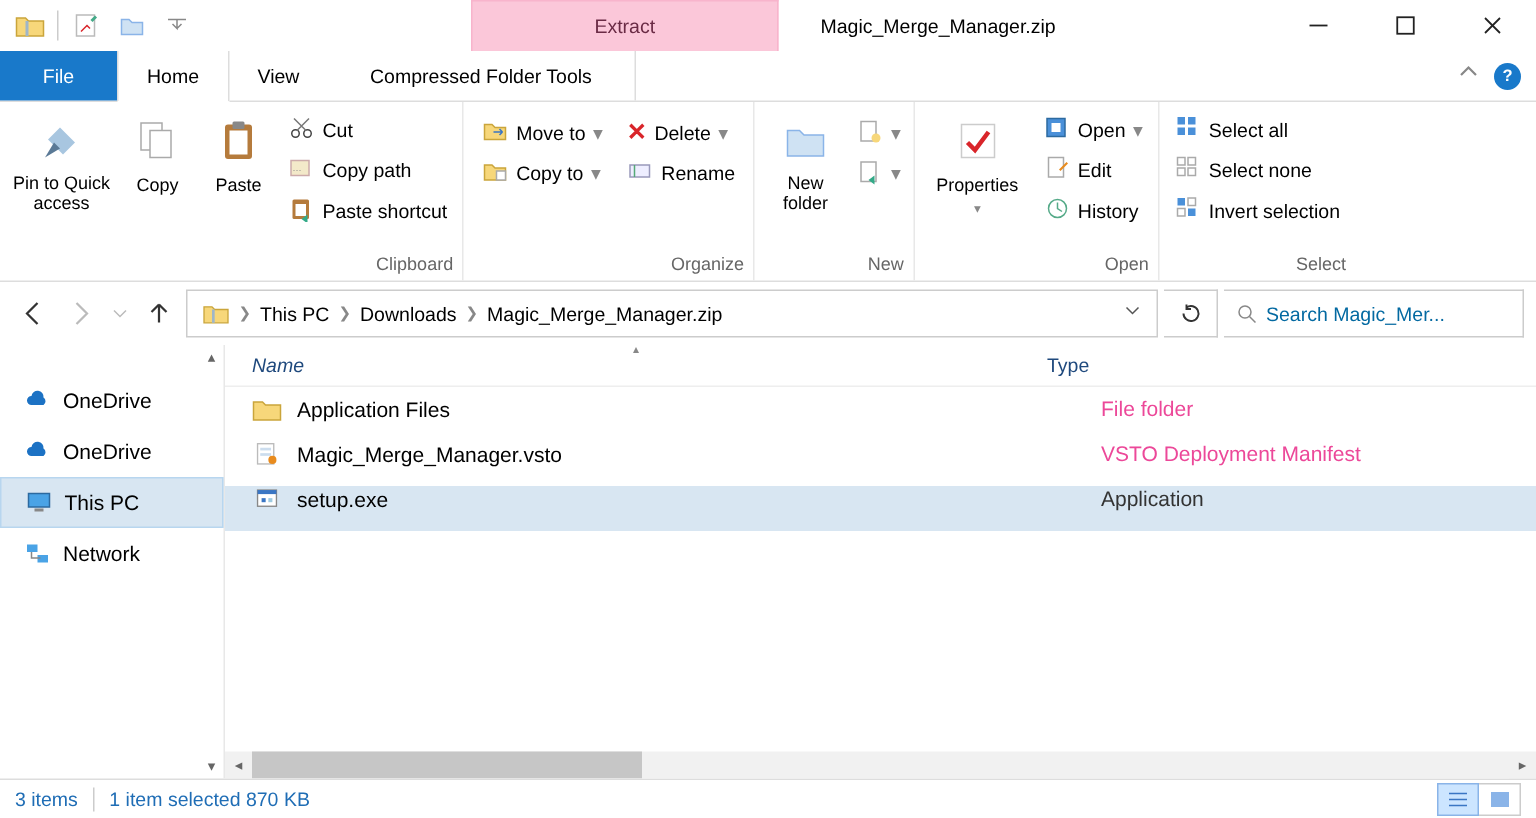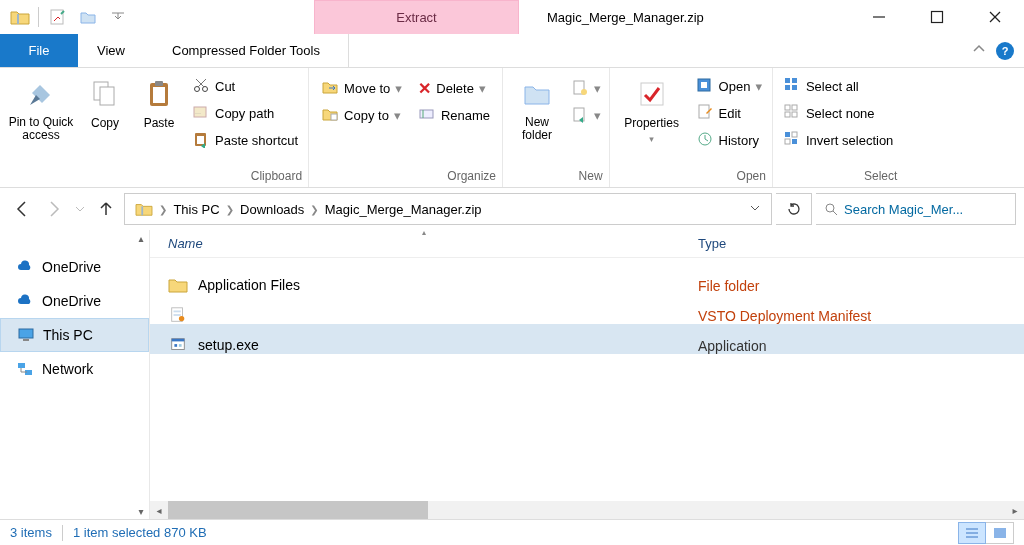--- a/index.html
+++ b/index.html
@@ -59,24 +59,24 @@
 .nav-item.selected { background: #d8e6f2; border:1px solid #b8d6ef; }
 .nav-scroll-up { position: absolute; top: 0; right: 0; width: 16px; height: 16px; display: flex; align-items: center; justify-content: center; color: #666; font-size: 10px; }
 .nav-scroll-down { position: absolute; bottom: 0; right: 0; width: 16px; height: 16px; display: flex; align-items: center; justify-content: center; color: #666; font-size: 10px; }
 
 .content-pane { flex: 1; display: flex; flex-direction: column; }
 .col-headers { display: flex; border-bottom: 1px solid #eee; padding: 4px 18px; font-size: 13px; color: #1f497d; height: 28px; align-items: center; position: relative; }
 .col-name { width: 530px; font-style: italic; }
 .col-type { flex: 1; }
 .sort-indicator { position: absolute; left: 272px; top: -2px; color: #888; font-size: 8px; }
 .file-list { flex: 1; overflow: hidden; padding: 6px 0; font-size: 14px; }
-.file-row { display: flex; align-items: flex-end; height: 30px; padding: 0 18px; }
+.file-row { display: flex; align-items: flex-start; height: 30px; padding: 0 18px; gap: 36px; }
 .file-row.selected { background: #d8e6f2; }
 .file-row .file-name-cell { width: 530px; display: flex; align-items: center; gap: 10px; }
-.file-row .file-type-cell { flex: 1; color: #c2410c; }
+.file-row .file-type-cell { flex: 1; color: #ec4899; }
 .file-row.selected .file-type-cell { color: #333; }
 
 .hscroll { height: 18px; display: flex; align-items: center; }
 .hscroll-track { flex: 1; background: #f1f1f1; height: 18px; position: relative; }
 .hscroll-thumb { position: absolute; left: 0; top: 0; height: 18px; width: 260px; background: #c6c6c6; }
 .hscroll-arrow { width: 18px; height: 18px; display: flex; align-items: center; justify-content: center; font-size: 10px; color: #666; background: #f1f1f1; }
 
 
 .statusbar { height: 26px; border-top: 1px solid #ddd; display: flex; align-items: center; padding: 0 10px; font-size: 13px; color: #1f6db5; }
 .statusbar .sep-v { width: 1px; height: 16px; background: #ccc; margin: 0 10px; }
@@ -133,20 +133,21 @@
       <svg width="14" height="14" viewBox="0 0 14 14">
           <line x1="2" y1="2" x2="12" y2="12" stroke="#222" stroke-width="1.2"></line>
           <line x1="12" y1="2" x2="2" y2="12" stroke="#222" stroke-width="1.2"></line>
         </svg>
     </div>
   </div>
 </div>
 
 <div class="tabs-row">
   <div class="tab file">File</div>
+  <div class="tab home">Home</div>
   <div class="tab">View</div>
   <div class="tab context2">Compressed Folder Tools</div>
   <div class="tabs-right">
     <span class="c-gray">
       <svg width="14" height="14" viewBox="0 0 14 14">
           <path d="M2 9l5-5 5 5" stroke="#888" fill="none" stroke-width="1.5"></path>
         </svg>
     </span>
     <span class="help-circle">?</span>
   </div>
@@ -488,20 +489,21 @@
         <div class="file-type-cell">File folder</div>
       </div>
       <div class="file-row">
         <div class="file-name-cell">
           <svg width="20" height="18" viewBox="0 0 20 20">
               <rect x="3" y="2" width="12" height="15" fill="#fff" stroke="#bbb"></rect>
               <rect x="5" y="5" width="8" height="2" fill="#cde"></rect>
               <rect x="5" y="9" width="8" height="2" fill="#cde"></rect>
               <circle cx="14" cy="14" r="3" fill="#e88b1e"></circle>
             </svg>
+          <span>Magic_Merge_Manager.vsto</span>
         </div>
         <div class="file-type-cell">VSTO Deployment Manifest</div>
       </div>
       <div class="file-row selected">
         <div class="file-name-cell">
           <svg width="20" height="18" viewBox="0 0 20 20">
               <rect x="3" y="3" width="14" height="12" fill="#fff" stroke="#888"></rect>
               <rect x="3" y="3" width="14" height="3" fill="#3a76c4"></rect>
               <rect x="6" y="9" width="3" height="3" fill="#3a76c4"></rect>
               <rect x="11" y="9" width="3" height="3" fill="#9ecae1"></rect>

